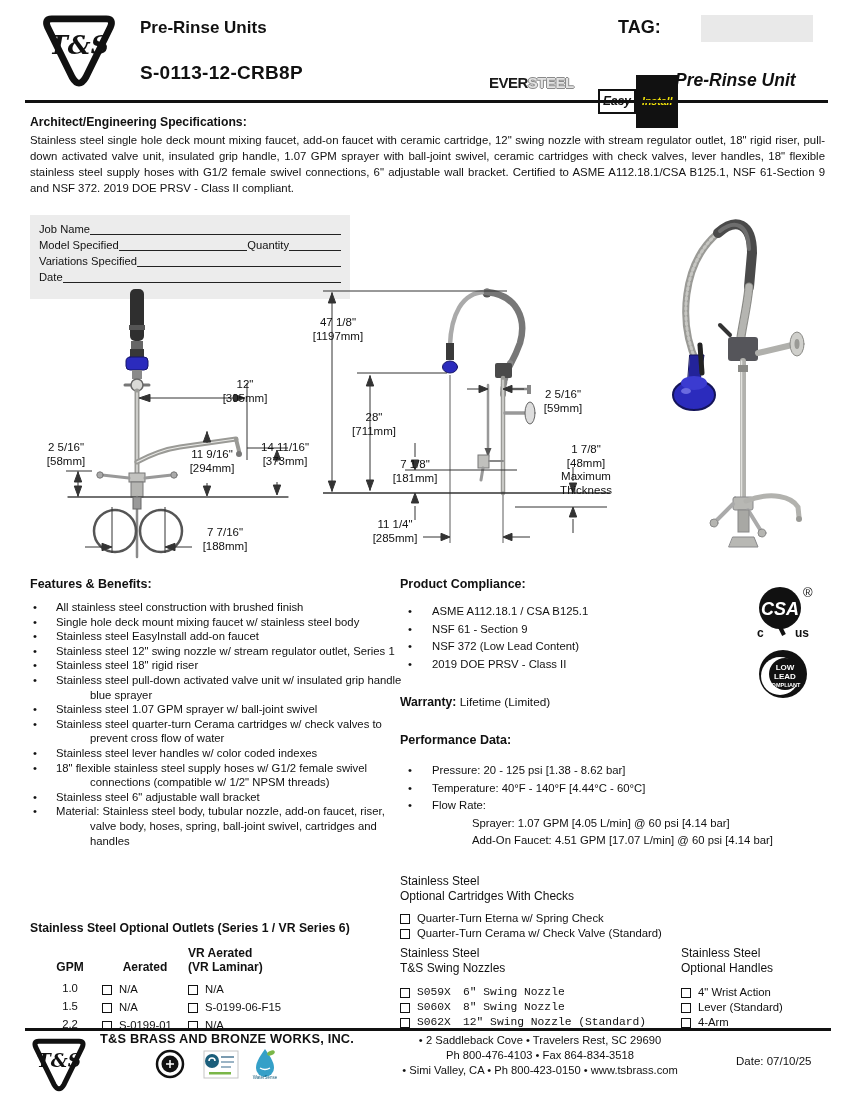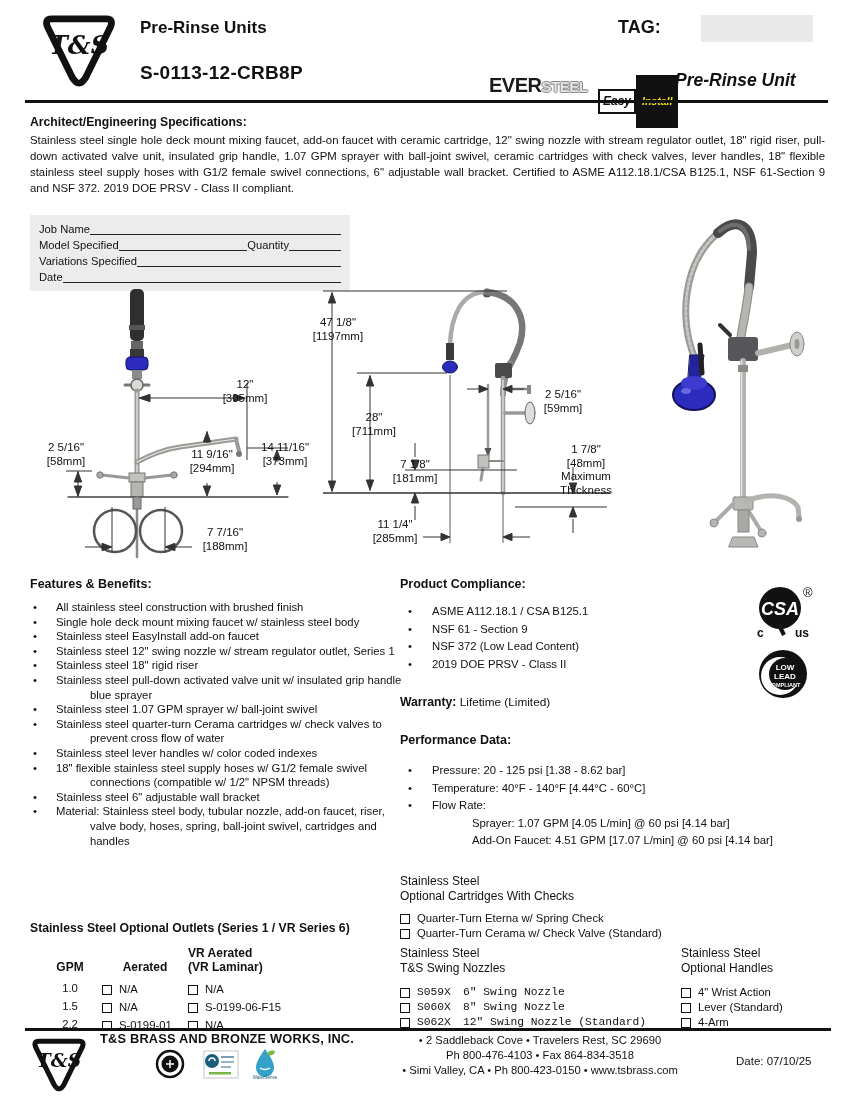--- a/index.html
+++ b/index.html
@@ -7,32 +7,32 @@
         font-family:"Liberation Sans",sans-serif;color:#111;}
   .abs{position:absolute;}
   .b{font-weight:bold;}
   .rule{position:absolute;background:#111;}
   
   .family-title{font-size:17px;font-weight:bold;}
   .model-title{font-size:19px;font-weight:bold;letter-spacing:.3px;}
   .tag-label{font-size:18px;font-weight:bold;}
   .tag-box{width:112px;height:27px;background:#e9e9e9;}
   .ptype{font-size:17.5px;font-weight:bold;font-style:italic;}
-  .ever{font-size:20px;font-weight:900;color:#1a1a1a;letter-spacing:-.5px;}
+  .ever{font-size:15px;font-weight:900;color:#1a1a1a;letter-spacing:-.5px;}
   .steel{font-size:15px;font-weight:900;color:#e3e3e3;letter-spacing:-.5px;
          text-shadow:-1px 0 #8a8a8a,1px 0 #8a8a8a,0 -1px #8a8a8a,0 1px #8a8a8a;}
   .ei-easy{display:inline-block;border:2px solid #111;background:#fff;color:#111;
            font-size:12px;font-weight:bold;font-style:italic;padding:4px 3px;line-height:13px;}
   .ei-install{display:inline-block;border:2px solid #111;background:#111;color:#f0e10a;
            font-size:10.5px;font-weight:bold;font-style:italic;padding:18px 4px;line-height:13px;}
   
   .sec-h{font-size:12.2px;font-weight:bold;}
   .spec-body{font-size:11.4px;line-height:16px;text-align:justify;}
   
-  .form-box{width:302px;background:#ececec;padding:5px 9px 7px 9px;font-size:11.2px;}
+  .form-box{width:302px;background:#ececec;padding:5px 9px 15px 9px;font-size:11.2px;}
   .form-row{display:flex;align-items:flex-end;height:15px;margin-bottom:1px;}
   .fill{flex:1;border-bottom:1px solid #222;height:11px;}
   .fillq{width:52px;border-bottom:1px solid #222;height:11px;}
   
   .dim{position:absolute;width:70px;text-align:center;font-size:11.5px;line-height:13.5px;color:#111;}
   .dim span{display:block;}
   
   .blist{list-style:none;margin:0;padding:0;font-size:11.3px;line-height:14.6px;}
   .blist li{position:relative;padding-left:60px;text-indent:-34px;}
   .blist li::before{content:"\2022";position:absolute;left:3px;top:0;text-indent:0;}

